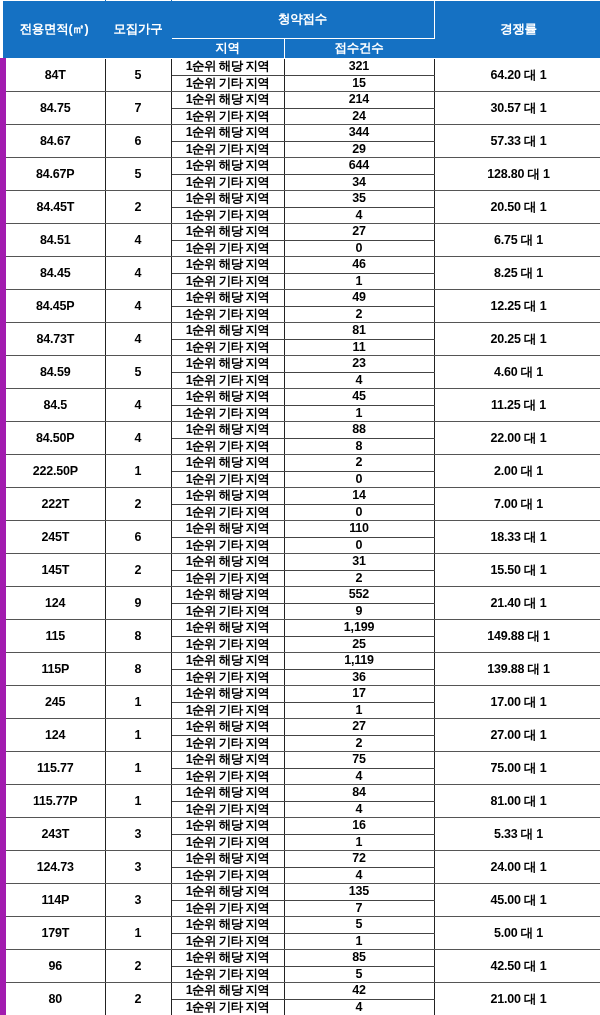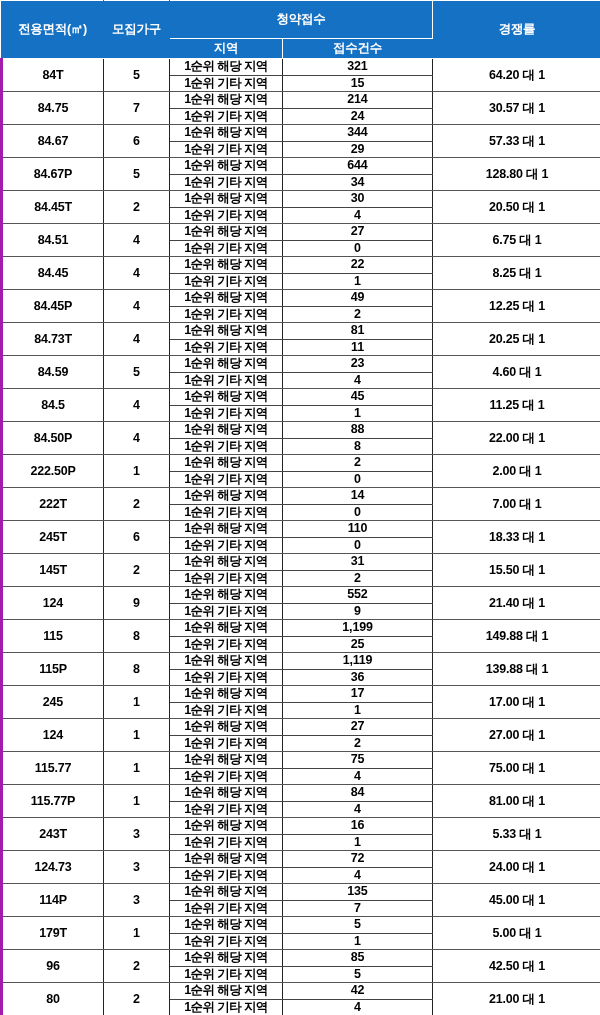--- a/index.html
+++ b/index.html
@@ -73,21 +73,21 @@
   
   td.cell-area,
   td.cell-units,
   td.cell-ratio {
     border-top: 1px solid #555555;
     border-bottom: 1px solid #555555;
     border-left: 1px solid #222222;
     border-right: 1px solid #222222;
     height: 31px;
   }
-  td.cell-area  { border-left: 3px solid #a21caf; }
+  td.cell-area  { border-left: 6px solid #a21caf; }
   td.cell-ratio { border-right: 1px solid #222222; }
 
   
   td.cell-region,
   td.cell-count {
     height: 15.5px;
     line-height: 15.5px;
     border-left: 1px solid #222222;
     border-right: 1px solid #222222;
     border-bottom: 1px solid #444444;
@@ -174,21 +174,21 @@
           <td class="cell-ratio" rowspan="2">128.80 대 1</td>
         </tr>
         <tr class="sub-b">
           <td class="cell-region">1순위 기타 지역</td>
           <td class="cell-count">34</td>
         </tr>
         <tr class="sub-a">
           <td class="cell-area" rowspan="2">84.45T</td>
           <td class="cell-units" rowspan="2">2</td>
           <td class="cell-region">1순위 해당 지역</td>
-          <td class="cell-count">30</td>
+          <td class="cell-count">35</td>
           <td class="cell-ratio" rowspan="2">20.50 대 1</td>
         </tr>
         <tr class="sub-b">
           <td class="cell-region">1순위 기타 지역</td>
           <td class="cell-count">4</td>
         </tr>
         <tr class="sub-a">
           <td class="cell-area" rowspan="2">84.51</td>
           <td class="cell-units" rowspan="2">4</td>
           <td class="cell-region">1순위 해당 지역</td>
@@ -196,21 +196,21 @@
           <td class="cell-ratio" rowspan="2">6.75 대 1</td>
         </tr>
         <tr class="sub-b">
           <td class="cell-region">1순위 기타 지역</td>
           <td class="cell-count">0</td>
         </tr>
         <tr class="sub-a">
           <td class="cell-area" rowspan="2">84.45</td>
           <td class="cell-units" rowspan="2">4</td>
           <td class="cell-region">1순위 해당 지역</td>
-          <td class="cell-count">22</td>
+          <td class="cell-count">46</td>
           <td class="cell-ratio" rowspan="2">8.25 대 1</td>
         </tr>
         <tr class="sub-b">
           <td class="cell-region">1순위 기타 지역</td>
           <td class="cell-count">1</td>
         </tr>
         <tr class="sub-a">
           <td class="cell-area" rowspan="2">84.45P</td>
           <td class="cell-units" rowspan="2">4</td>
           <td class="cell-region">1순위 해당 지역</td>

